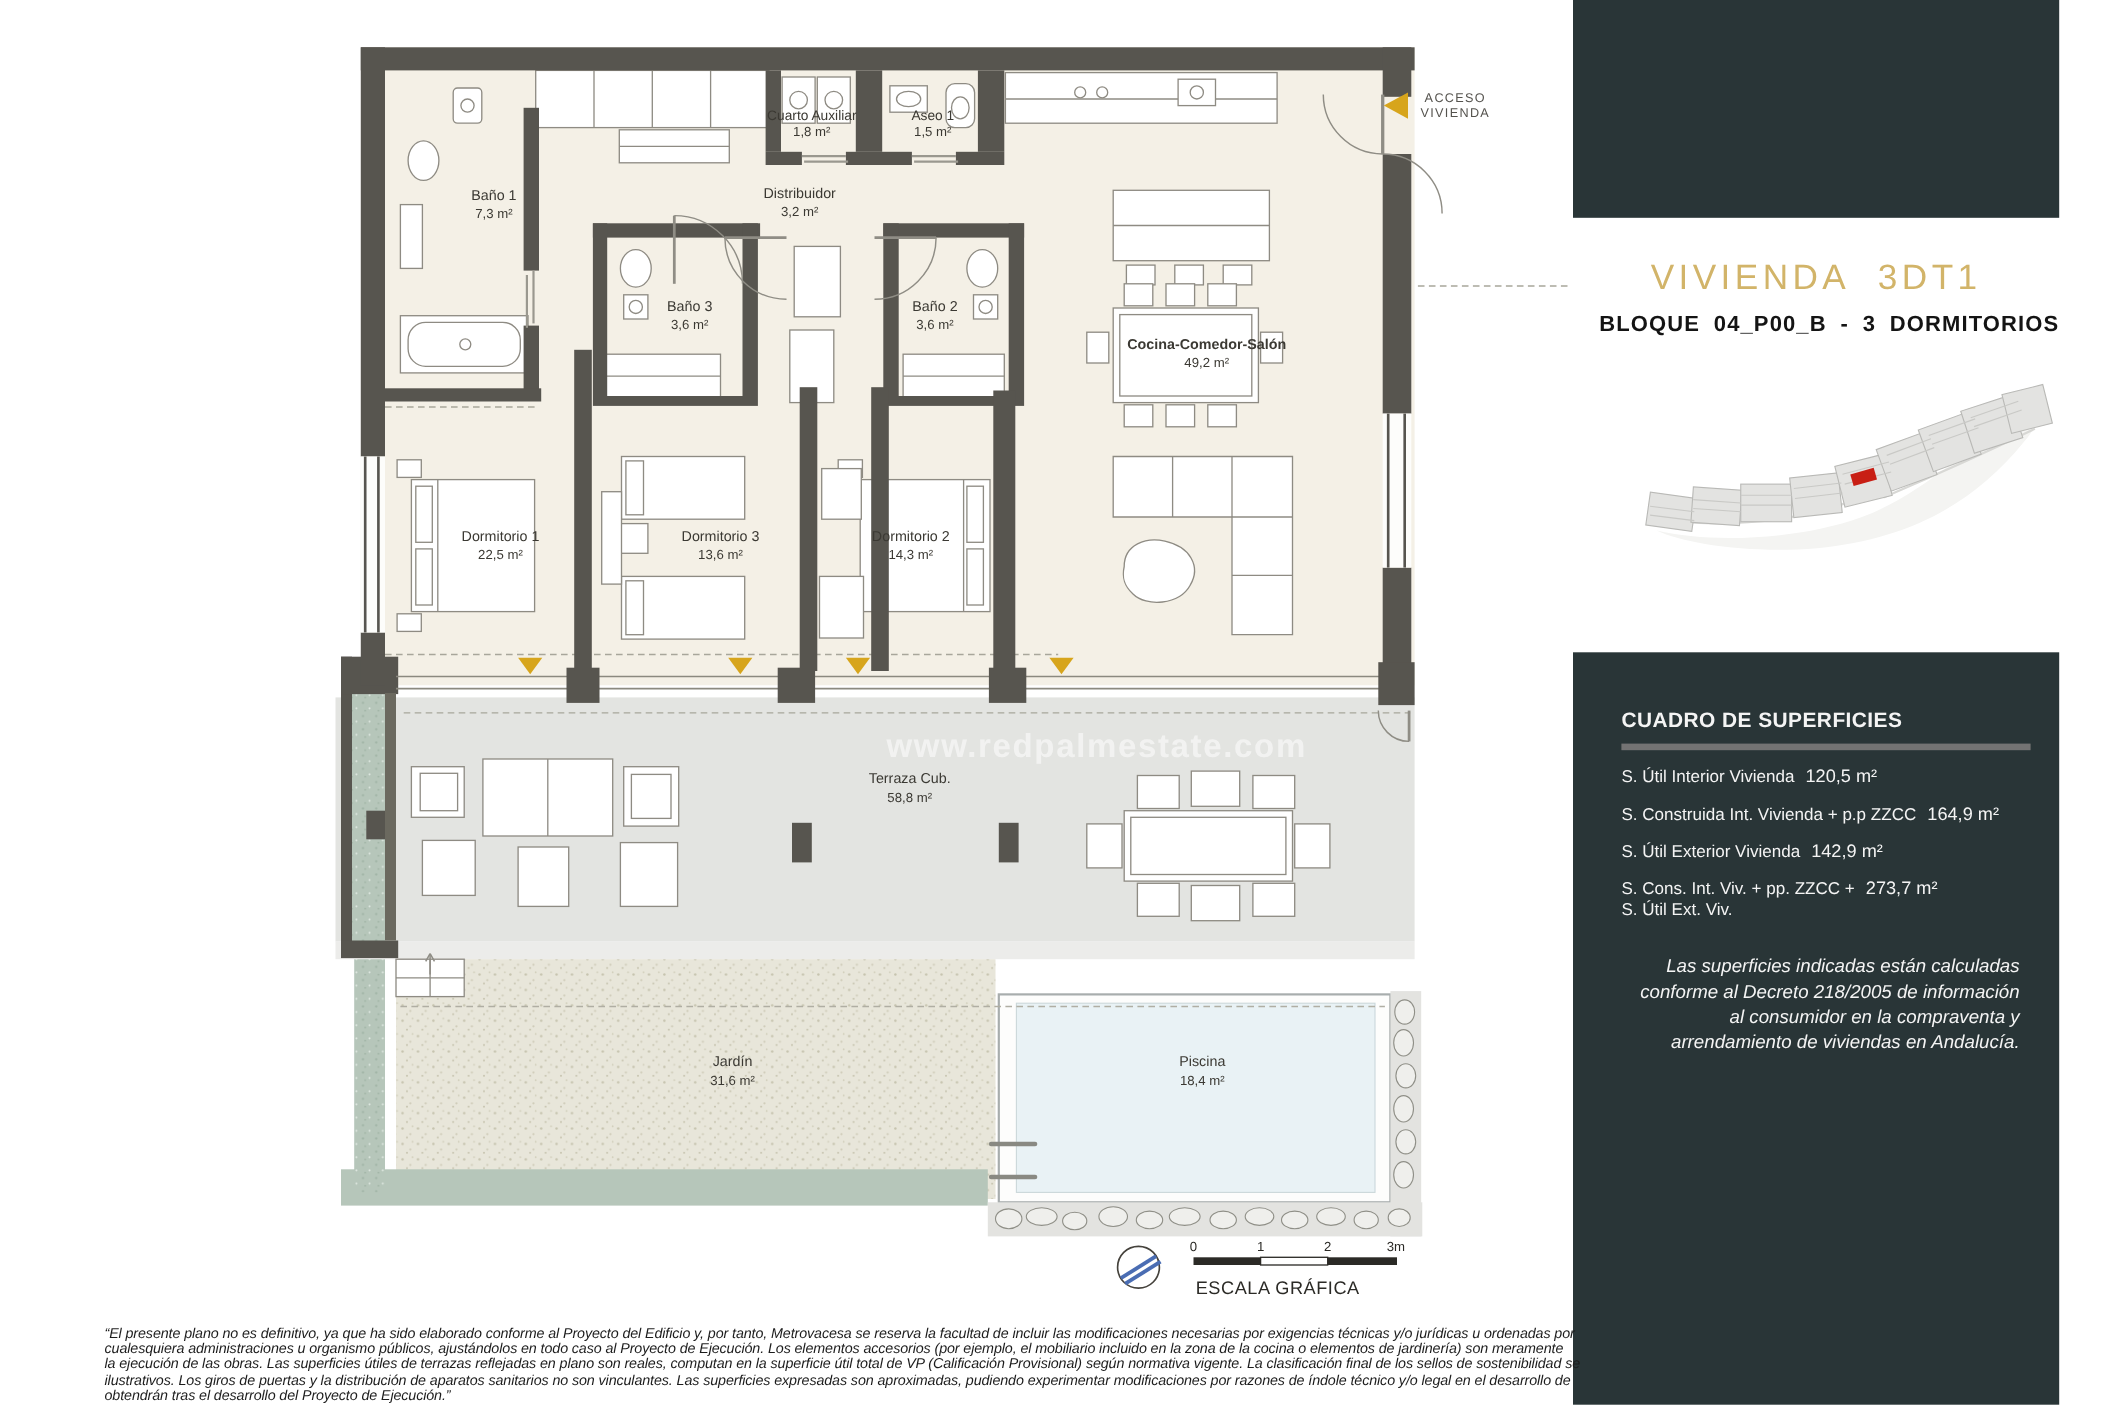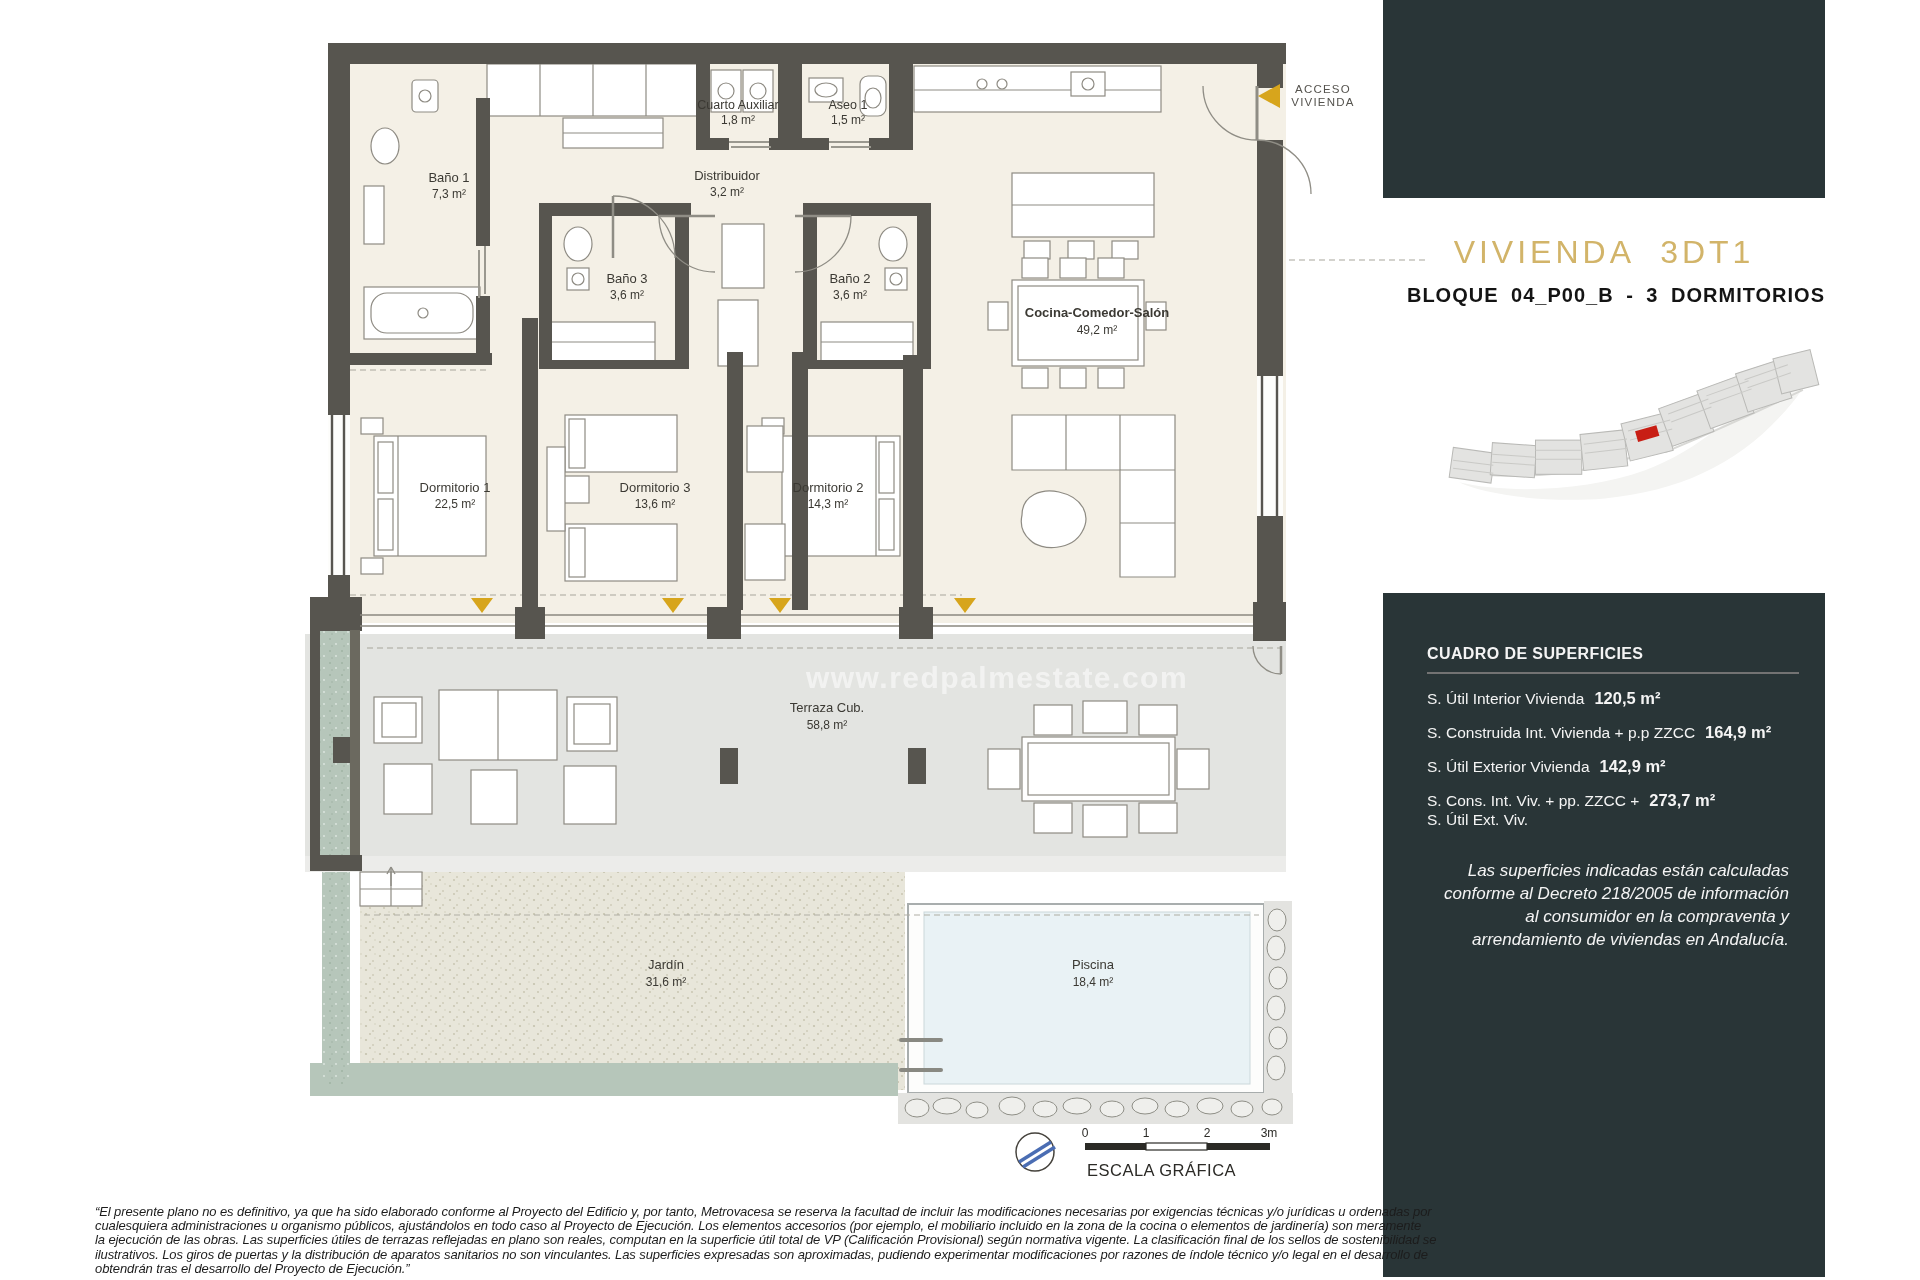--- a/index.html
+++ b/index.html
@@ -2,34 +2,34 @@
 <html><head>
 <meta charset="utf-8">
 <style>
   html,body{margin:0;padding:0;background:#fff;}
   body{width:1920px;height:1280px;font-family:"Liberation Sans",sans-serif;}
   .stage{position:relative;width:1920px;height:1280px;overflow:hidden;background:#fff;margin-left:27px;}
   svg text{font-family:"Liberation Sans",sans-serif;}
   .plan-svg{position:absolute;left:0;top:0;width:1920px;height:1280px;}
 
   
-  .sidebar{position:absolute;left:1356px;top:0;width:442px;height:1280px;}
+  .sidebar{position:absolute;left:1403px;top:0;width:442px;height:1280px;}
   .top-box{width:442px;height:198px;background:#293537;}
   .unit-title{margin-top:36px;text-align:center;font-size:32px;font-weight:400;
     color:#d2b469;letter-spacing:4px;word-spacing:14px;}
   .unit-subtitle{margin-top:13px;text-align:right;font-size:20px;font-weight:bold;
     color:#141414;letter-spacing:1px;word-spacing:6px;}
   .render-wrap{margin:24px 0 0 56px;width:382px;height:172px;}
   .panel{position:absolute;left:0;top:593px;width:442px;height:684px;background:#293537;
     color:#f4f4f4;box-sizing:border-box;padding:52px 26px 0 44px;}
-  .tbl-title{font-size:16px;font-weight:bold;letter-spacing:.4px;
-    border-bottom:2px solid #737373;padding-bottom:9px;}
+  .tbl-title{font-size:19px;font-weight:bold;letter-spacing:.4px;
+    border-bottom:6px solid #737373;padding-bottom:9px;}
   .srow{display:flex;align-items:flex-start;margin-top:15px;}
   .srow .lbl{font-size:15.5px;line-height:19px;white-space:pre-line;}
-  .srow .val{font-size:16.5px;font-weight:bold;white-space:nowrap;margin-left:10px;}
+  .srow .val{font-size:16.5px;font-weight:normal;white-space:nowrap;margin-left:10px;}
   .tbl.second{margin-top:44px;}
   .panel-note{margin-top:30px;font-style:italic;font-size:17px;line-height:23px;
     text-align:right;padding:0 10px;}
 
   
   .disclaimer{position:absolute;left:68px;top:1205px;width:1320px;font-style:italic;
     font-size:13px;line-height:14.2px;letter-spacing:-0.1px;color:#1c1c1c;}
   .disclaimer div{white-space:nowrap;}
 
   .right-border{position:absolute;left:1914px;top:0;width:2px;height:1280px;background:#d9d9d9;}

